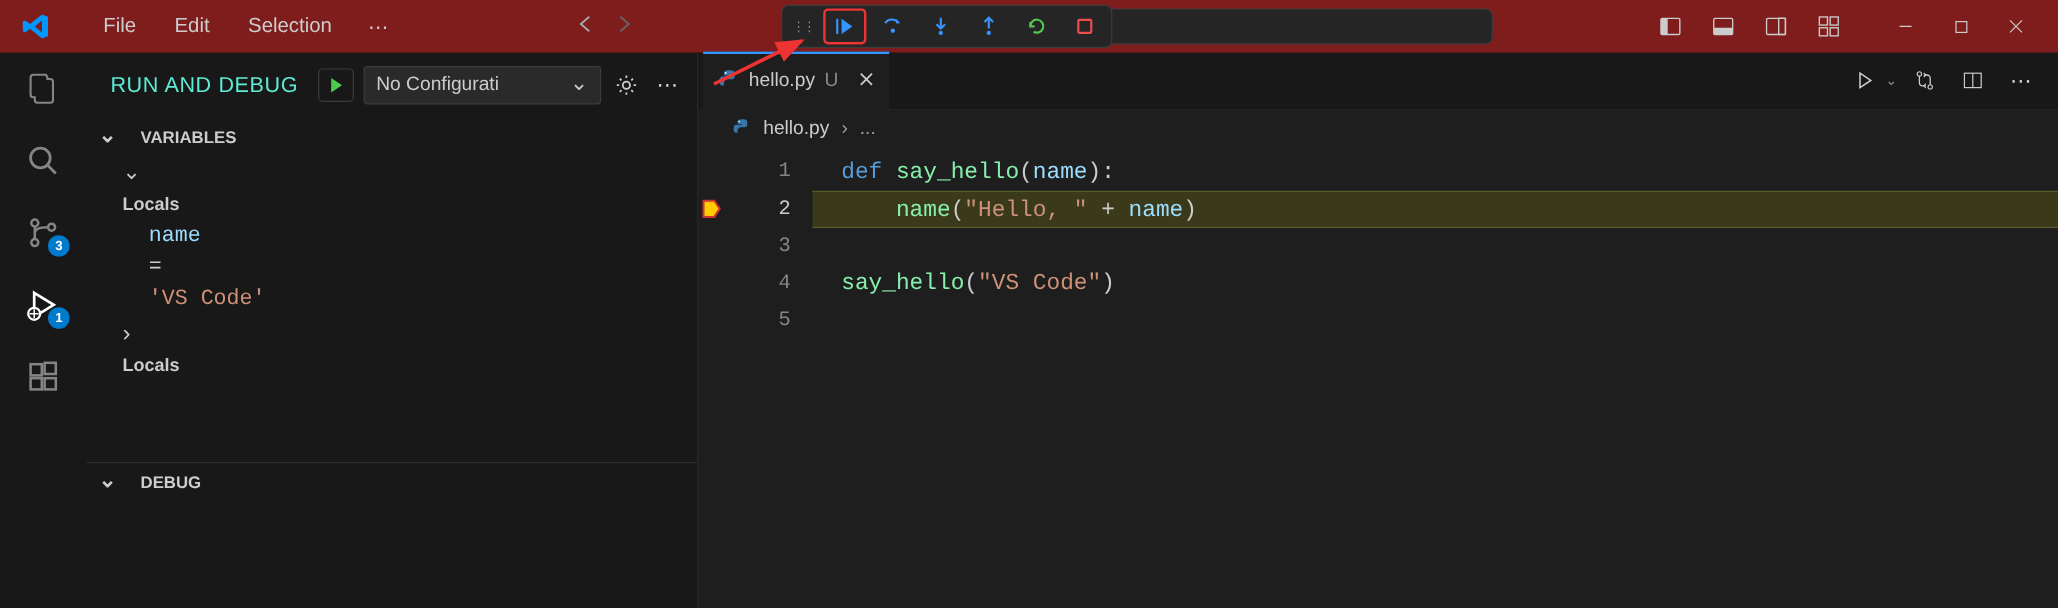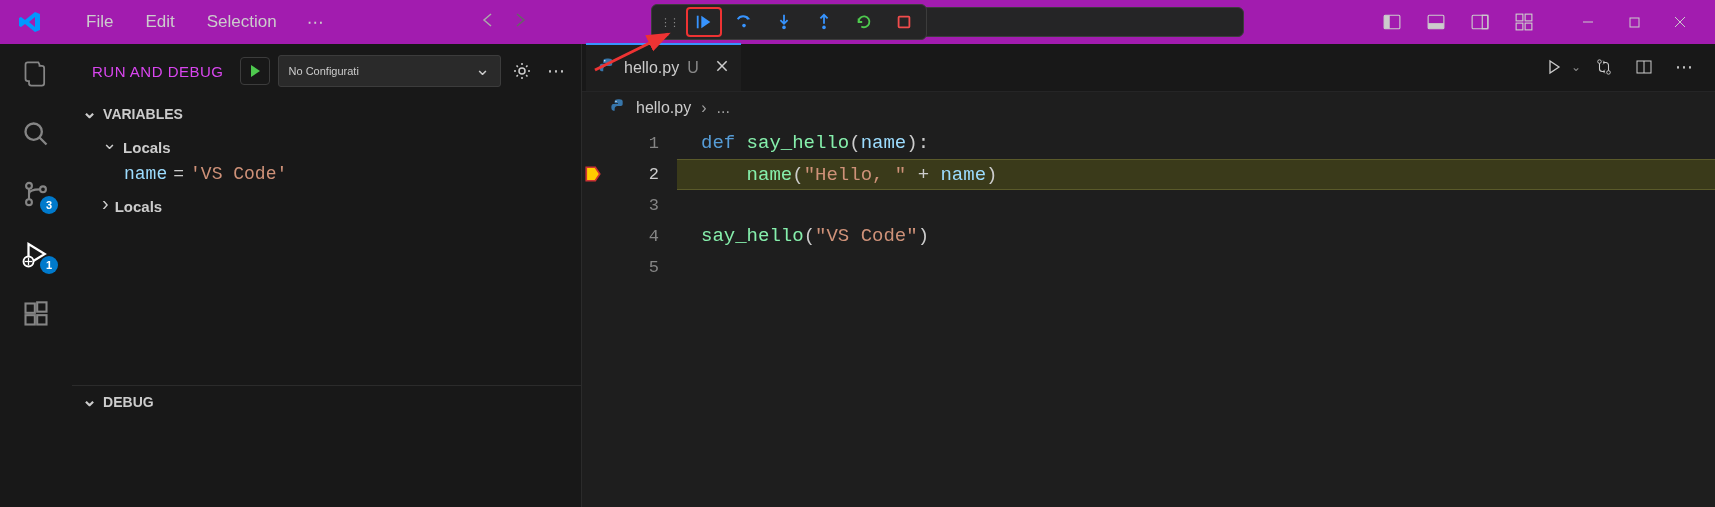--- a/index.html
+++ b/index.html
@@ -10,21 +10,21 @@
   color: #cccccc;
   font-family: "Segoe UI", -apple-system, sans-serif;
   font-size: 13px;
   overflow: hidden;
   position: relative;
 }
 
 
 .title-bar {
   height: 44px;
-  background: #a21caf;
+  background: #7f1d1d;
   display: flex;
   align-items: center;
   padding: 0 8px;
   color: #cccccc;
 }
 .vscode-logo { width: 24px; height: 24px; margin-left: 10px; margin-right: 28px; }
 .menu-items { display: flex; gap: 0; }
 .menu-item { padding: 6px 16px; cursor: default; color: #cccccc; font-size: 17px; }
 .menu-ellipsis { padding: 6px 14px; font-size: 17px; cursor: default; }
 .nav-arrows { display: flex; gap: 12px; margin-left: 140px; align-items: center; }
@@ -115,61 +115,62 @@
   display: flex;
   flex-direction: column;
 }
 .sidebar-header {
   height: 54px;
   display: flex;
   align-items: center;
   padding: 0 12px 0 20px;
   gap: 8px;
 }
-.sidebar-title { color: #d946ef; font-size: 15px; letter-spacing: 0.5px; }
+.sidebar-title { color: #5eead4; font-size: 18px; letter-spacing: 0.5px; }
 .start-btn {
   width: 30px; height: 28px;
   border: 1px solid #3c3c3c;
   border-radius: 4px;
   display: flex; align-items: center; justify-content: center;
   margin-left: 8px;
 }
 .config-select {
   flex: 1;
   height: 32px;
   background: #2a2a2a;
   border: 1px solid #3c3c3c;
   border-radius: 3px;
   display: flex;
   align-items: center;
   padding: 0 10px;
   color: #cccccc;
-  font-size: 11px;
+  font-size: 16px;
   justify-content: space-between;
   overflow: hidden;
 }
 .gear { color: #cccccc; width: 26px; display:flex; justify-content:center; }
 .dots { color: #cccccc; width: 26px; display:flex; justify-content:center; font-size:18px; }
 
 .section-header {
   height: 32px;
   display: flex;
   align-items: center;
   padding: 0 10px;
-  gap: 6px;
+  gap: 20px;
   font-weight: 700;
   font-size: 14px;
   color: #cccccc;
 }
 .tree-row {
   display: flex;
-  align-items: flex-end;
+  align-items: flex-start;
   padding: 4px 10px;
   gap: 6px;
   font-size: 15px;
+  flex-direction: column;
 }
 .tree-indent-1 { padding-left: 30px; }
 .tree-indent-2 { padding-left: 52px; font-family: Consolas, "Courier New", monospace; font-size: 18px; }
 .var-name { color: #9cdcfe; }
 .var-eq { color: #cccccc; }
 .var-str { color: #ce9178; }
 
 
 .editor-area {
   flex: 1;

